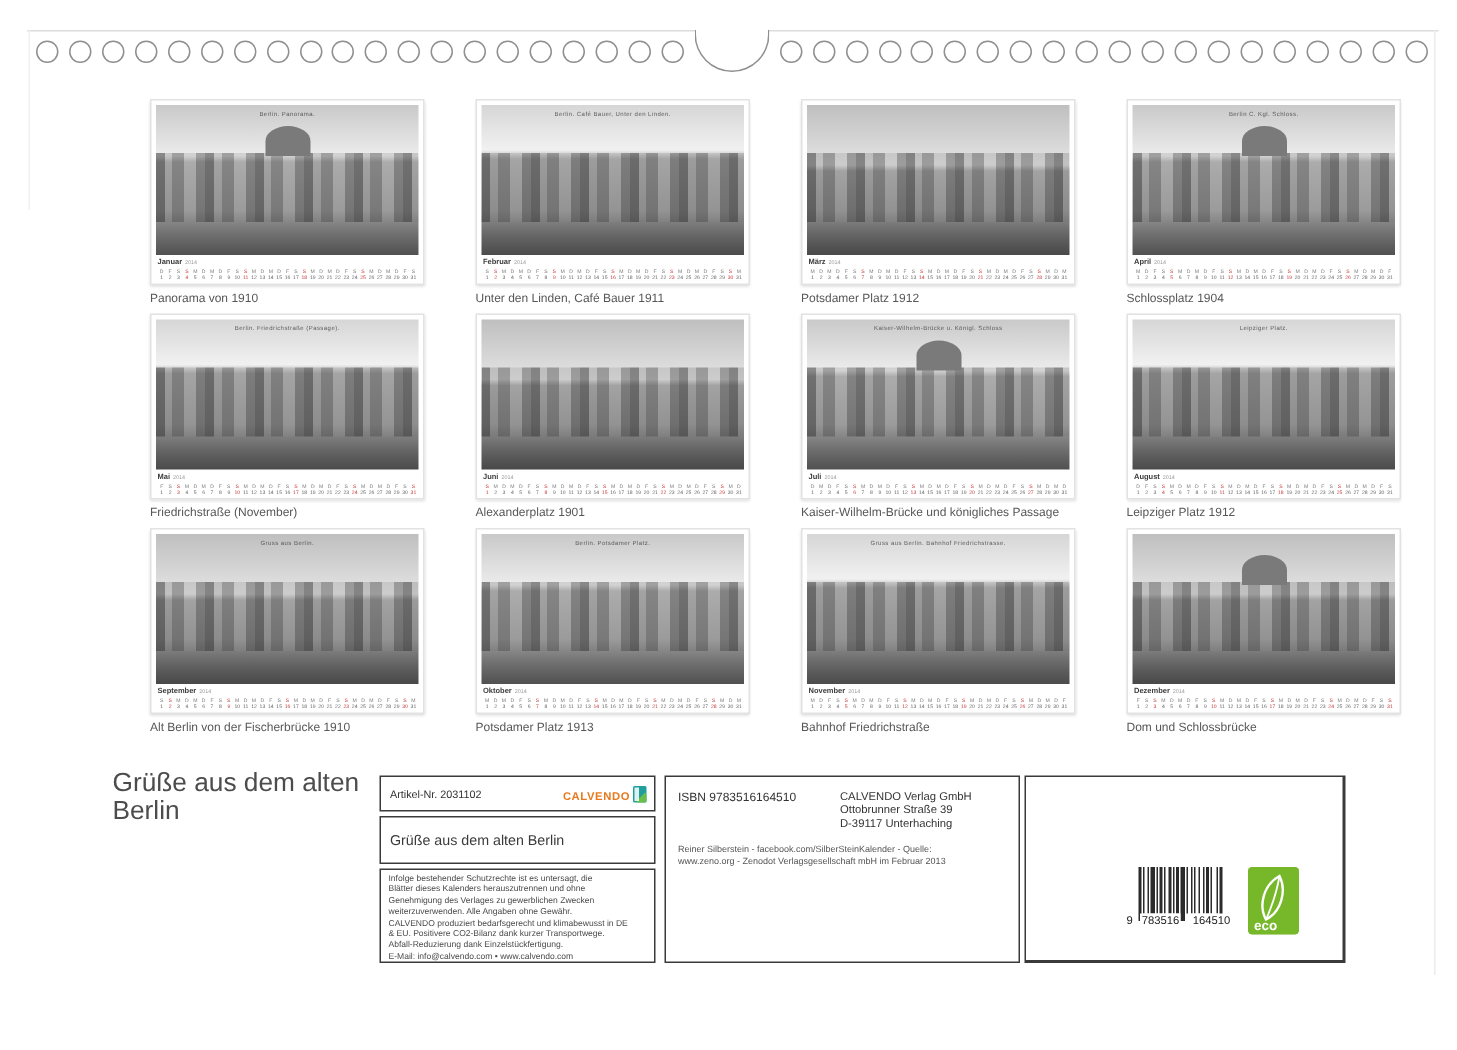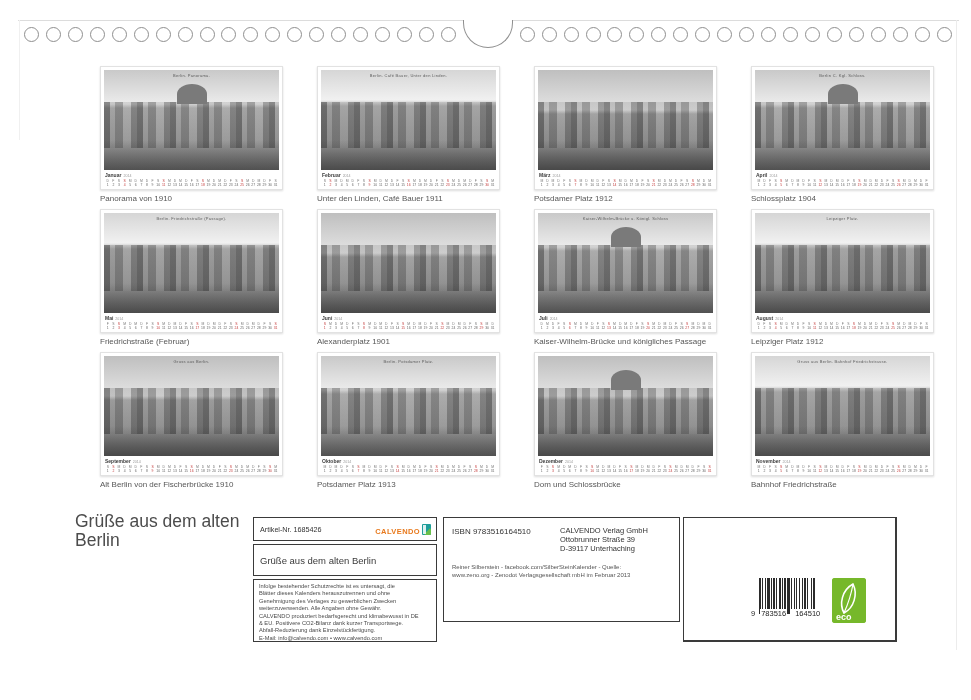--- a/index.html
+++ b/index.html
@@ -64,21 +64,21 @@
   .logo-word{font-size:7.5px;font-weight:bold;letter-spacing:.4px;color:#e8791c;line-height:1;}
   .logo-tag{height:2px;width:34px;margin:1px 0 0 auto;background:#27a3a0;}
   .logo-icon{position:relative;width:9px;height:11px;background:#1f9e9b;border-radius:1px;overflow:hidden;}
   .logo-icon::before{content:"";position:absolute;right:-3px;bottom:-3px;width:8px;height:8px;
     background:#6abf4b;transform:rotate(45deg);}
   .logo-icon::after{content:"";position:absolute;left:1px;top:1px;width:3px;height:9px;background:rgba(255,255,255,.85);}
   .cell-title{height:32px;margin-bottom:3px;display:flex;align-items:center;padding:0 6px;
     font-size:9.5px;color:#3a3a3a;}
   .cell-legal{height:63px;padding:3px 5px;font-size:5.7px;line-height:1.3;color:#4a4a4a;white-space:pre-line;}
 
-  .pubbox{box-sizing:border-box;position:absolute;left:443px;top:517px;width:237px;height:105px;
+  .pubbox{box-sizing:border-box;position:absolute;left:443px;top:517px;width:237px;height:125px;
     border:1.4px solid #3a3a3a;background:#fff;padding:9px 8px 0 8px;}
   .pub-toprow{display:flex;}
   .isbn{font-size:8px;color:#333;width:108px;flex:0 0 auto;}
   .address{font-size:7.5px;line-height:1.18;color:#333;white-space:pre-line;}
   .credit{margin-top:9px;font-size:6px;line-height:1.35;color:#555;white-space:pre-line;}
 
   .codebox{box-sizing:border-box;position:absolute;left:683px;top:517px;width:214px;height:125px;
     border:1.4px solid #3a3a3a;border-right-width:2.2px;border-bottom-width:2.2px;background:#fff;}
   .barcode{position:absolute;left:66px;top:60px;width:92px;height:48px;background:#fff;}
   .bars{display:flex;align-items:flex-start;height:36px;padding-left:9px;}
@@ -833,21 +833,21 @@
           <div class="cal-col">
             <div class="w">S</div>
             <div class="d">30</div>
           </div>
           <div class="cal-col red">
             <div class="w">S</div>
             <div class="d">31</div>
           </div>
         </div>
     </div>
-    <div class="caption">Friedrichstraße (Februar)</div>
+    <div class="caption">Friedrichstraße (November)</div>
   </div>
 
   <div class="month-cell">
     <div class="mini-page">
       <div class="photo tone-c">
         <div class="photo-label"></div>
       </div>
       <div class="month-row">
         <span class="month-name">Juni</span>
         <span class="month-year">2014</span>
@@ -1534,20 +1534,159 @@
             <div class="w">M</div>
             <div class="d">31</div>
           </div>
         </div>
     </div>
     <div class="caption">Potsdamer Platz 1913</div>
   </div>
 
   <div class="month-cell">
     <div class="mini-page">
+      <div class="photo tone-b">
+        <div class="photo-label">Gruss aus Berlin.   Bahnhof Friedrichstrasse.</div>
+      </div>
+      <div class="month-row">
+        <span class="month-name">November</span>
+        <span class="month-year">2014</span>
+      </div>
+      <div class="cal-strip">
+          <div class="cal-col">
+            <div class="w">M</div>
+            <div class="d">1</div>
+          </div>
+          <div class="cal-col">
+            <div class="w">D</div>
+            <div class="d">2</div>
+          </div>
+          <div class="cal-col">
+            <div class="w">F</div>
+            <div class="d">3</div>
+          </div>
+          <div class="cal-col">
+            <div class="w">S</div>
+            <div class="d">4</div>
+          </div>
+          <div class="cal-col red">
+            <div class="w">S</div>
+            <div class="d">5</div>
+          </div>
+          <div class="cal-col">
+            <div class="w">M</div>
+            <div class="d">6</div>
+          </div>
+          <div class="cal-col">
+            <div class="w">D</div>
+            <div class="d">7</div>
+          </div>
+          <div class="cal-col">
+            <div class="w">M</div>
+            <div class="d">8</div>
+          </div>
+          <div class="cal-col">
+            <div class="w">D</div>
+            <div class="d">9</div>
+          </div>
+          <div class="cal-col">
+            <div class="w">F</div>
+            <div class="d">10</div>
+          </div>
+          <div class="cal-col">
+            <div class="w">S</div>
+            <div class="d">11</div>
+          </div>
+          <div class="cal-col red">
+            <div class="w">S</div>
+            <div class="d">12</div>
+          </div>
+          <div class="cal-col">
+            <div class="w">M</div>
+            <div class="d">13</div>
+          </div>
+          <div class="cal-col">
+            <div class="w">D</div>
+            <div class="d">14</div>
+          </div>
+          <div class="cal-col">
+            <div class="w">M</div>
+            <div class="d">15</div>
+          </div>
+          <div class="cal-col">
+            <div class="w">D</div>
+            <div class="d">16</div>
+          </div>
+          <div class="cal-col">
+            <div class="w">F</div>
+            <div class="d">17</div>
+          </div>
+          <div class="cal-col">
+            <div class="w">S</div>
+            <div class="d">18</div>
+          </div>
+          <div class="cal-col red">
+            <div class="w">S</div>
+            <div class="d">19</div>
+          </div>
+          <div class="cal-col">
+            <div class="w">M</div>
+            <div class="d">20</div>
+          </div>
+          <div class="cal-col">
+            <div class="w">D</div>
+            <div class="d">21</div>
+          </div>
+          <div class="cal-col">
+            <div class="w">M</div>
+            <div class="d">22</div>
+          </div>
+          <div class="cal-col">
+            <div class="w">D</div>
+            <div class="d">23</div>
+          </div>
+          <div class="cal-col">
+            <div class="w">F</div>
+            <div class="d">24</div>
+          </div>
+          <div class="cal-col">
+            <div class="w">S</div>
+            <div class="d">25</div>
+          </div>
+          <div class="cal-col red">
+            <div class="w">S</div>
+            <div class="d">26</div>
+          </div>
+          <div class="cal-col">
+            <div class="w">M</div>
+            <div class="d">27</div>
+          </div>
+          <div class="cal-col">
+            <div class="w">D</div>
+            <div class="d">28</div>
+          </div>
+          <div class="cal-col">
+            <div class="w">M</div>
+            <div class="d">29</div>
+          </div>
+          <div class="cal-col">
+            <div class="w">D</div>
+            <div class="d">30</div>
+          </div>
+          <div class="cal-col">
+            <div class="w">F</div>
+            <div class="d">31</div>
+          </div>
+        </div>
+    </div>
+    <div class="caption">Bahnhof Friedrichstraße</div>
+  </div>
+
+  <div class="month-cell">
+    <div class="mini-page">
       <div class="photo tone-c">
         <div class="photo-label"></div>
       <div class="dome"></div>
         </div>
       <div class="month-row">
         <span class="month-name">Dezember</span>
         <span class="month-year">2014</span>
       </div>
       <div class="cal-strip">
           <div class="cal-col">
@@ -1671,167 +1810,28 @@
             <div class="d">30</div>
           </div>
           <div class="cal-col red">
             <div class="w">S</div>
             <div class="d">31</div>
           </div>
         </div>
     </div>
     <div class="caption">Dom und Schlossbrücke</div>
   </div>
-
-  <div class="month-cell">
-    <div class="mini-page">
-      <div class="photo tone-b">
-        <div class="photo-label">Gruss aus Berlin.   Bahnhof Friedrichstrasse.</div>
-      </div>
-      <div class="month-row">
-        <span class="month-name">November</span>
-        <span class="month-year">2014</span>
-      </div>
-      <div class="cal-strip">
-          <div class="cal-col">
-            <div class="w">M</div>
-            <div class="d">1</div>
-          </div>
-          <div class="cal-col">
-            <div class="w">D</div>
-            <div class="d">2</div>
-          </div>
-          <div class="cal-col">
-            <div class="w">F</div>
-            <div class="d">3</div>
-          </div>
-          <div class="cal-col">
-            <div class="w">S</div>
-            <div class="d">4</div>
-          </div>
-          <div class="cal-col red">
-            <div class="w">S</div>
-            <div class="d">5</div>
-          </div>
-          <div class="cal-col">
-            <div class="w">M</div>
-            <div class="d">6</div>
-          </div>
-          <div class="cal-col">
-            <div class="w">D</div>
-            <div class="d">7</div>
-          </div>
-          <div class="cal-col">
-            <div class="w">M</div>
-            <div class="d">8</div>
-          </div>
-          <div class="cal-col">
-            <div class="w">D</div>
-            <div class="d">9</div>
-          </div>
-          <div class="cal-col">
-            <div class="w">F</div>
-            <div class="d">10</div>
-          </div>
-          <div class="cal-col">
-            <div class="w">S</div>
-            <div class="d">11</div>
-          </div>
-          <div class="cal-col red">
-            <div class="w">S</div>
-            <div class="d">12</div>
-          </div>
-          <div class="cal-col">
-            <div class="w">M</div>
-            <div class="d">13</div>
-          </div>
-          <div class="cal-col">
-            <div class="w">D</div>
-            <div class="d">14</div>
-          </div>
-          <div class="cal-col">
-            <div class="w">M</div>
-            <div class="d">15</div>
-          </div>
-          <div class="cal-col">
-            <div class="w">D</div>
-            <div class="d">16</div>
-          </div>
-          <div class="cal-col">
-            <div class="w">F</div>
-            <div class="d">17</div>
-          </div>
-          <div class="cal-col">
-            <div class="w">S</div>
-            <div class="d">18</div>
-          </div>
-          <div class="cal-col red">
-            <div class="w">S</div>
-            <div class="d">19</div>
-          </div>
-          <div class="cal-col">
-            <div class="w">M</div>
-            <div class="d">20</div>
-          </div>
-          <div class="cal-col">
-            <div class="w">D</div>
-            <div class="d">21</div>
-          </div>
-          <div class="cal-col">
-            <div class="w">M</div>
-            <div class="d">22</div>
-          </div>
-          <div class="cal-col">
-            <div class="w">D</div>
-            <div class="d">23</div>
-          </div>
-          <div class="cal-col">
-            <div class="w">F</div>
-            <div class="d">24</div>
-          </div>
-          <div class="cal-col">
-            <div class="w">S</div>
-            <div class="d">25</div>
-          </div>
-          <div class="cal-col red">
-            <div class="w">S</div>
-            <div class="d">26</div>
-          </div>
-          <div class="cal-col">
-            <div class="w">M</div>
-            <div class="d">27</div>
-          </div>
-          <div class="cal-col">
-            <div class="w">D</div>
-            <div class="d">28</div>
-          </div>
-          <div class="cal-col">
-            <div class="w">M</div>
-            <div class="d">29</div>
-          </div>
-          <div class="cal-col">
-            <div class="w">D</div>
-            <div class="d">30</div>
-          </div>
-          <div class="cal-col">
-            <div class="w">F</div>
-            <div class="d">31</div>
-          </div>
-        </div>
-    </div>
-    <div class="caption">Bahnhof Friedrichstraße</div>
-  </div>
 </div>
 
 <div class="big-title">Grüße aus dem alten
 Berlin</div>
 
 <div class="infobox">
   <div class="cell cell-article">
-    <span class="article-no">Artikel-Nr. 1685426</span>
+    <span class="article-no">Artikel-Nr. 2031102</span>
     <span class="logo">
       <span class="logo-text-wrap">
         <span class="logo-word">CALVENDO</span>
         <span class="logo-tag"></span>
       </span>
       <span class="logo-icon"></span>
     </span>
   </div>
   <div class="cell cell-title">
     <span>Grüße aus dem alten Berlin</span>

